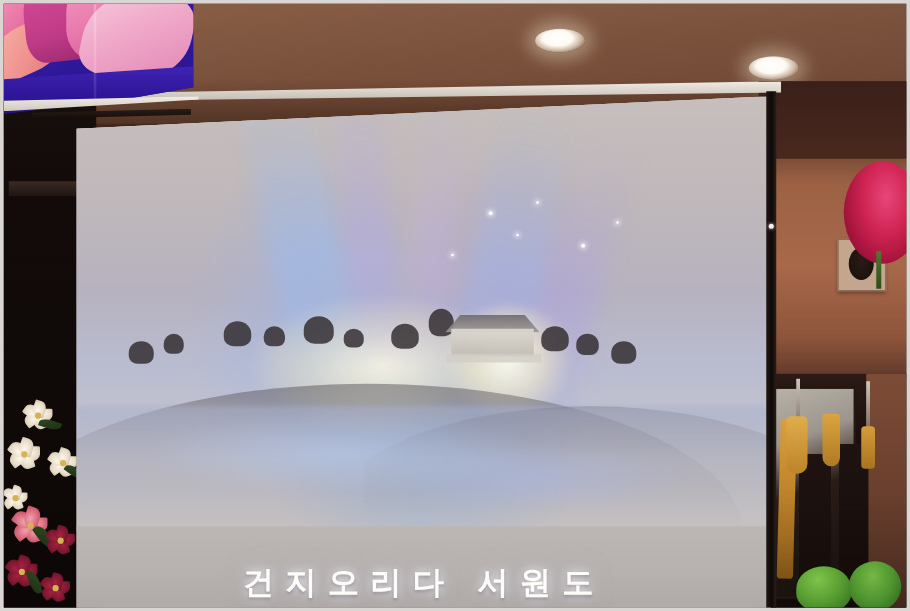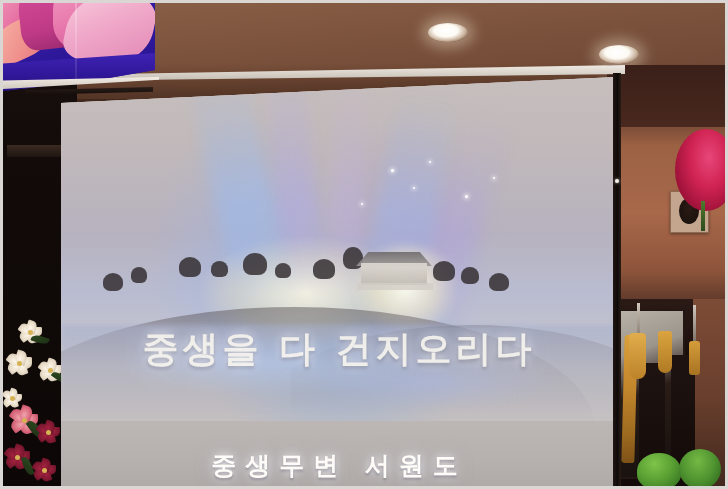--- a/index.html
+++ b/index.html
@@ -462,22 +462,21 @@
           <div class="tree" style="left: 428px; top: 196px; width: 20px; height: 18px;"></div>
         </div>
       <div class="layer" id="temple-roof"></div>
       <div class="layer" id="temple-body"></div>
       <div class="layer" id="temple-base"></div>
       <div class="layer" id="water"></div>
     </div>
 
     <div class="layer" id="screen-lower"></div>
 
-    <div id="txt-kor-1">중생을 다 건지오리다</div>
-    <div id="txt-kor-2">중생무변 서원도</div>
+    <div id="txt-kor-2">건지오리다 서원도</div>
   </div>
 
   <div class="layer" id="screen-post"></div>
   <div class="layer" id="screen-post-dot"></div>
 
   <div class="layer" id="banner-lotus">
     <div class="lotus-petal" id="bp-1"></div>
     <div class="lotus-petal" id="bp-5"></div>
     <div class="lotus-petal" id="bp-2"></div>
     <div class="lotus-petal" id="bp-3"></div>

